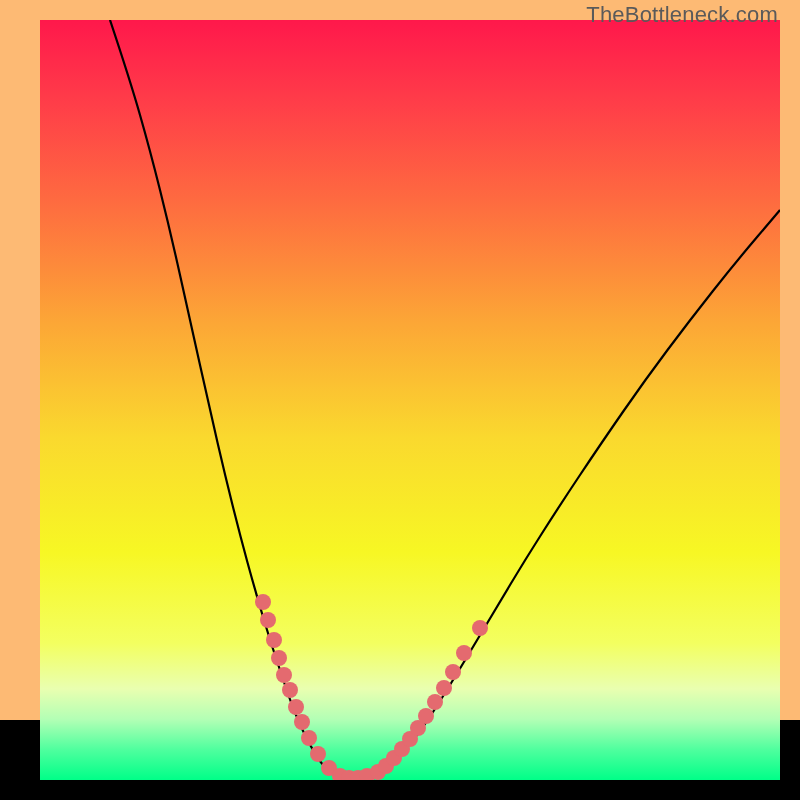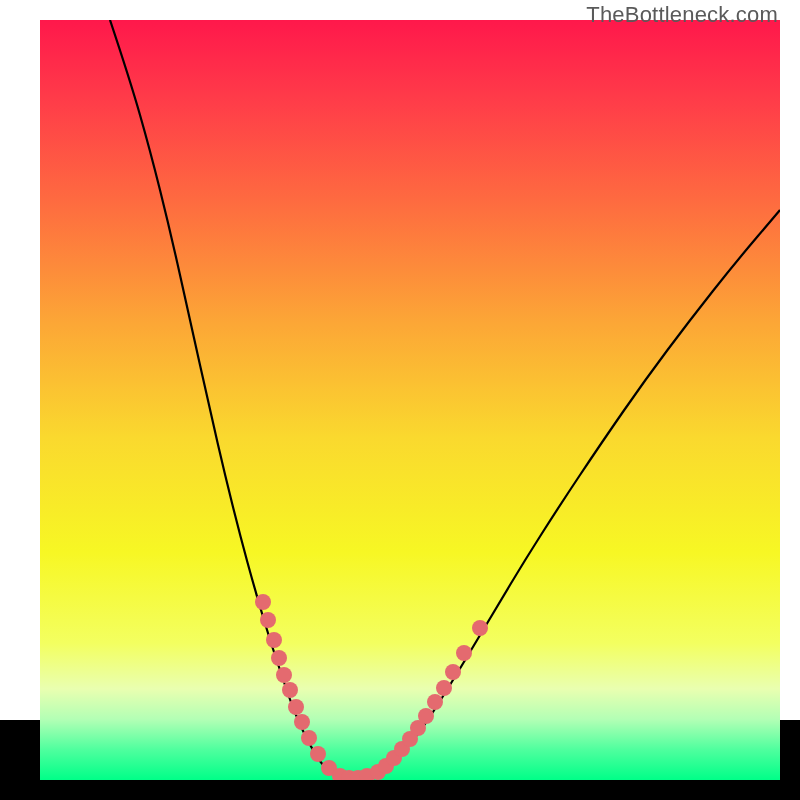--- a/index.html
+++ b/index.html
@@ -8,21 +8,21 @@
     width: 800px;
     height: 800px;
     overflow: hidden;
     background: #000;
     font-family: Arial, Helvetica, sans-serif;
   }
   .frame {
     position: absolute;
     left: 0; top: 0;
     width: 800px; height: 720px;
-    background: #ffffff;
+    background: #fdba74;
   }
   .plot {
     position: absolute;
     left: 40px;
     top: 20px;
     width: 740px;
     height: 760px;
     overflow: hidden;
   }
   .gradient {

